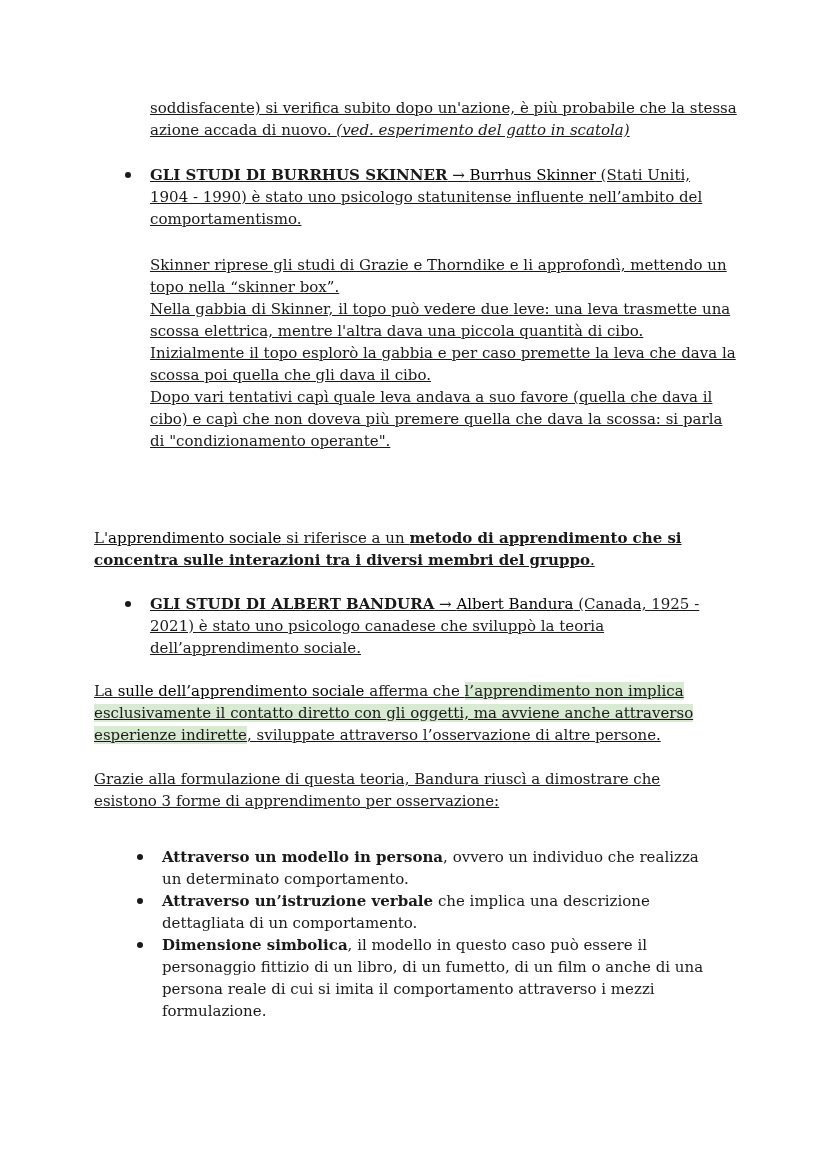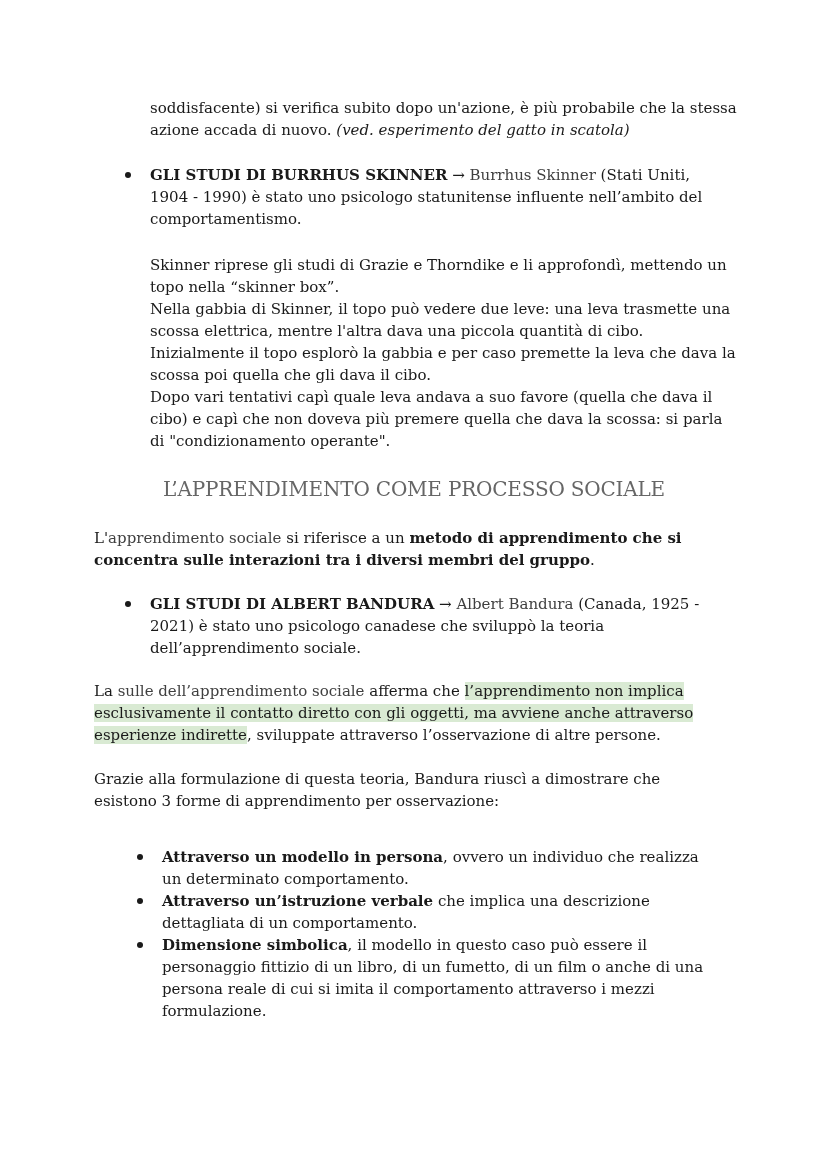--- a/index.html
+++ b/index.html
@@ -5,24 +5,24 @@
   html, body { margin: 0; padding: 0; background: #ffffff; }
   body {
     width: 828px; height: 1169px; position: relative; overflow: hidden;
     font-family: "DejaVu Serif", "Liberation Serif", serif;
     color: #1a1a1a;
     font-size: 15px;
     line-height: 22px;
   }
   .page { position: absolute; left: 0; top: 0; width: 828px; height: 1169px; }
   .block { position: absolute; }
-  p { margin: 0; }
+  p { margin: 0; text-decoration: underline; }
   .indent { left: 150px; width: 590px; }
   .full { left: 94px; width: 630px; }
-  .green { color: #404040; }
+  .green { color: #000000; }
   .hl { background: #d9ead3; }
   b { font-weight: bold; }
   i { font-style: italic; }
   .bullet-row { position: relative; }
   .bullet-dot {
     position: absolute; left: -25px; top: 8px;
     width: 6px; height: 6px; border-radius: 50%; background: #1a1a1a;
   }
   .heading {
     position: absolute; left: 0; width: 828px; top: 475px;
@@ -48,21 +48,20 @@
     </div>
   </div>
 
   <div class="block indent" style="top:254px;">
     <p>Skinner riprese gli studi di Grazie e Thorndike e li approfondì, mettendo un topo nella “skinner box”.</p>
     <p>Nella gabbia di Skinner, il topo può vedere due leve: una leva trasmette una scossa elettrica, mentre l'altra dava una piccola quantità di cibo.</p>
     <p>Inizialmente il topo esplorò la gabbia e per caso premette la leva che dava la scossa poi quella che gli dava il cibo.</p>
     <p>Dopo vari tentativi capì quale leva andava a suo favore (quella che dava il cibo) e capì che non doveva più premere quella che dava la scossa: si parla di "condizionamento operante".</p>
   </div>
 
-  <div class="heading">L’APPRENDIMENTO COME PROCESSO SOCIALE</div>
 
   <div class="block full" style="top:527px;">
     <p><span>L'</span><span class="green">apprendimento sociale</span><span> si riferisce a un </span><b>metodo di apprendimento che si concentra sulle interazioni tra i diversi membri del gruppo</b><span>.</span></p>
   </div>
 
   <div class="block indent" style="top:593px;">
     <div class="bullet-row">
       <span class="bullet-dot"></span>
       <p style="width:575px;"><b>GLI STUDI DI ALBERT BANDURA</b><span> → </span><span class="green">Albert Bandura</span><span> (Canada, 1925 - 2021) è stato uno psicologo canadese che sviluppò la teoria dell’apprendimento sociale.</span></p>
     </div>

